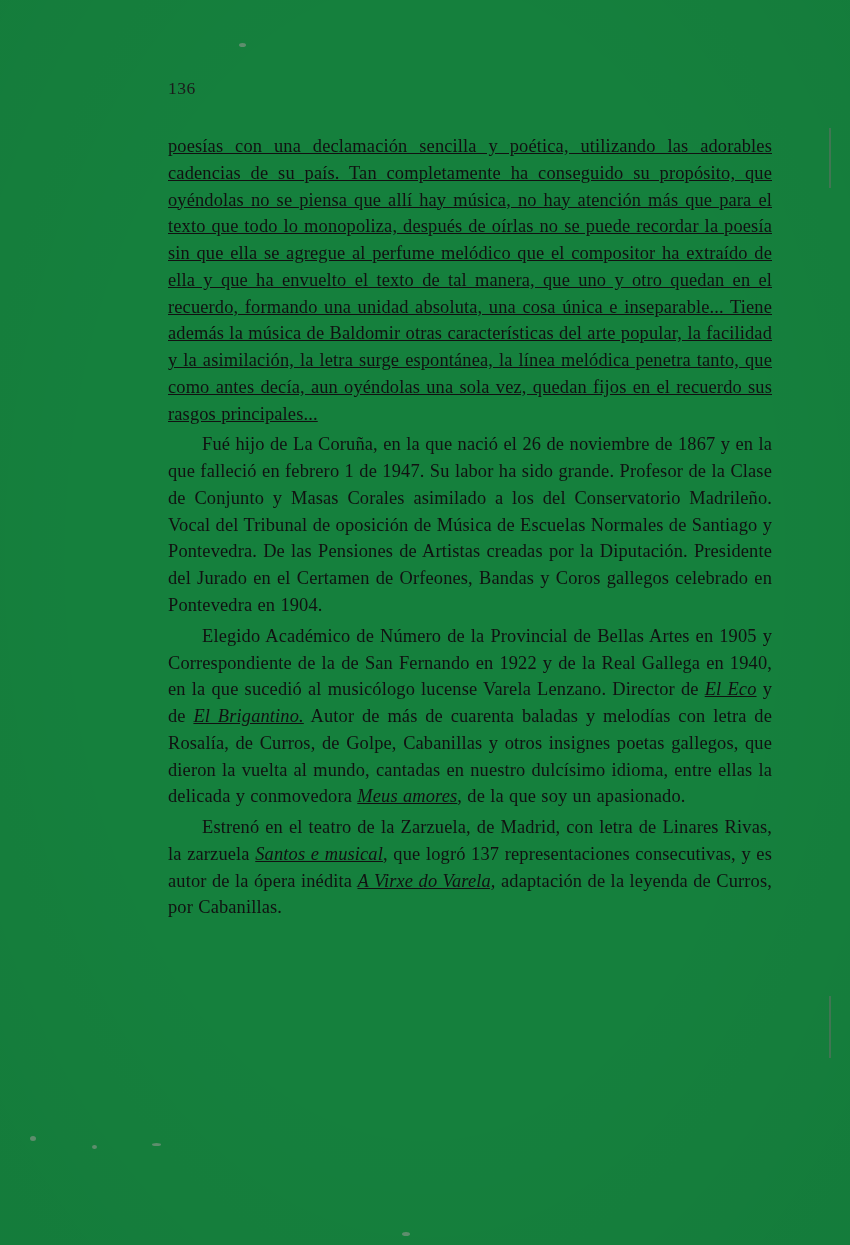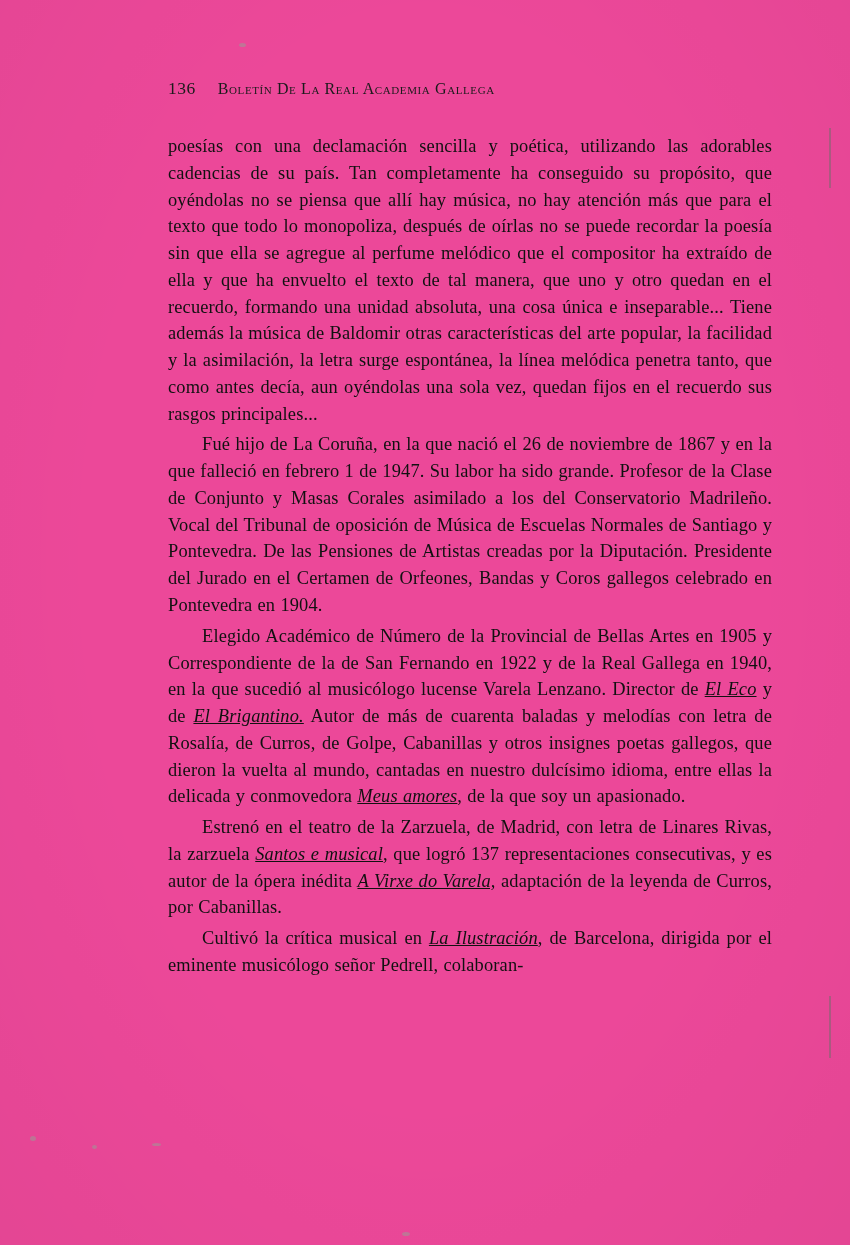--- a/index.html
+++ b/index.html
@@ -11,21 +11,21 @@
     width: 850px;
     height: 1245px;
     position: relative;
     font-family: "Liberation Serif", serif;
     color: #141414;
     overflow: hidden;
   }
   .page {
     position: absolute;
     inset: 0;
-    background: #ec4899;
+    background: #15803d;
   }
   
   .page::before {
     content: "";
     position: absolute;
     inset: 0;
     background:
       radial-gradient(ellipse at 50% 45%, rgba(255,255,255,0) 55%, rgba(0,0,0,0.035) 100%);
     pointer-events: none;
   }
@@ -59,20 +59,21 @@
     text-justify: inter-word;
     font-size: 18.4px;
     line-height: 1.455;
     letter-spacing: 0.15px;
     color: #111111;
     text-indent: 34px;
     word-spacing: 0.5px;
   }
   .body-text p.first {
     text-indent: 0;
+    text-decoration: underline;
   }
   .body-text p + p {
     margin-top: 4px;
   }
   em {
     font-style: italic;
     text-decoration: underline;
   }
   
   .speck {
@@ -97,25 +98,23 @@
   <div class="speck" style="left:152px; top:1143px; width:9px; height:3px;"></div>
   <div class="speck" style="left:239px; top:43px; width:7px; height:4px;"></div>
   <div class="speck" style="left:402px; top:1232px; width:8px; height:4px;"></div>
   <div class="mark-line" style="left:829px; top:128px; width:2px; height:60px;"></div>
   <div class="mark-line" style="left:829px; top:996px; width:2px; height:62px;"></div>
 
   <div class="content">
 
     <div class="header">
       <div class="folio">136</div>
-      <div class="running-title">Boletín de la Real Academia Gallega</div>
     </div>
 
     <div class="body-text">
       <p class="first"><span>poesías con una declamación sencilla y poética, utilizando las adorables cadencias de su país. Tan completamente ha conseguido su propósito, que oyéndolas no se piensa que allí hay música, no hay atención más que para el texto que todo lo monopoliza, después de oírlas no se puede recordar la poesía sin que ella se agregue al perfume melódico que el compositor ha extraído de ella y que ha envuelto el texto de tal manera, que uno y otro quedan en el recuerdo, formando una unidad absoluta, una cosa única e inseparable... Tiene además la música de Baldomir otras características del arte popular, la facilidad y la asimilación, la letra surge espontánea, la línea melódica penetra tanto, que como antes decía, aun oyéndolas una sola vez, quedan fijos en el recuerdo sus rasgos principales...</span></p>
       <p><span>Fué hijo de La Coruña, en la que nació el 26 de noviembre de 1867 y en la que falleció en febrero 1 de 1947. Su labor ha sido grande. Profesor de la Clase de Conjunto y Masas Corales asimilado a los del Conservatorio Madrileño. Vocal del Tribunal de oposición de Música de Escuelas Normales de Santiago y Pontevedra. De las Pensiones de Artistas creadas por la Diputación. Presidente del Jurado en el Certamen de Orfeones, Bandas y Coros gallegos celebrado en Pontevedra en 1904.</span></p>
       <p><span>Elegido Académico de Número de la Provincial de Bellas Artes en 1905 y Correspondiente de la de San Fernando en 1922 y de la Real Gallega en 1940, en la que sucedió al musicólogo lucense Varela Lenzano. Director de </span><em>El Eco</em><span> y de </span><em>El Brigantino.</em><span> Autor de más de cuarenta baladas y melodías con letra de Rosalía, de Curros, de Golpe, Cabanillas y otros insignes poetas gallegos, que dieron la vuelta al mundo, cantadas en nuestro dulcísimo idioma, entre ellas la delicada y conmovedora </span><em>Meus amores</em><span>, de la que soy un apasionado.</span></p>
       <p><span>Estrenó en el teatro de la Zarzuela, de Madrid, con letra de Linares Rivas, la zarzuela </span><em>Santos e musical</em><span>, que logró 137 representaciones consecutivas, y es autor de la ópera inédita </span><em>A Virxe do Varela,</em><span> adaptación de la leyenda de Curros, por Cabanillas.</span></p>
-      <p><span>Cultivó la crítica musical en </span><em>La Ilustración</em><span>, de Barcelona, dirigida por el eminente musicólogo señor Pedrell, colaboran-</span></p>
     </div>
 
   </div>
 </div>
 
 </body></html>

